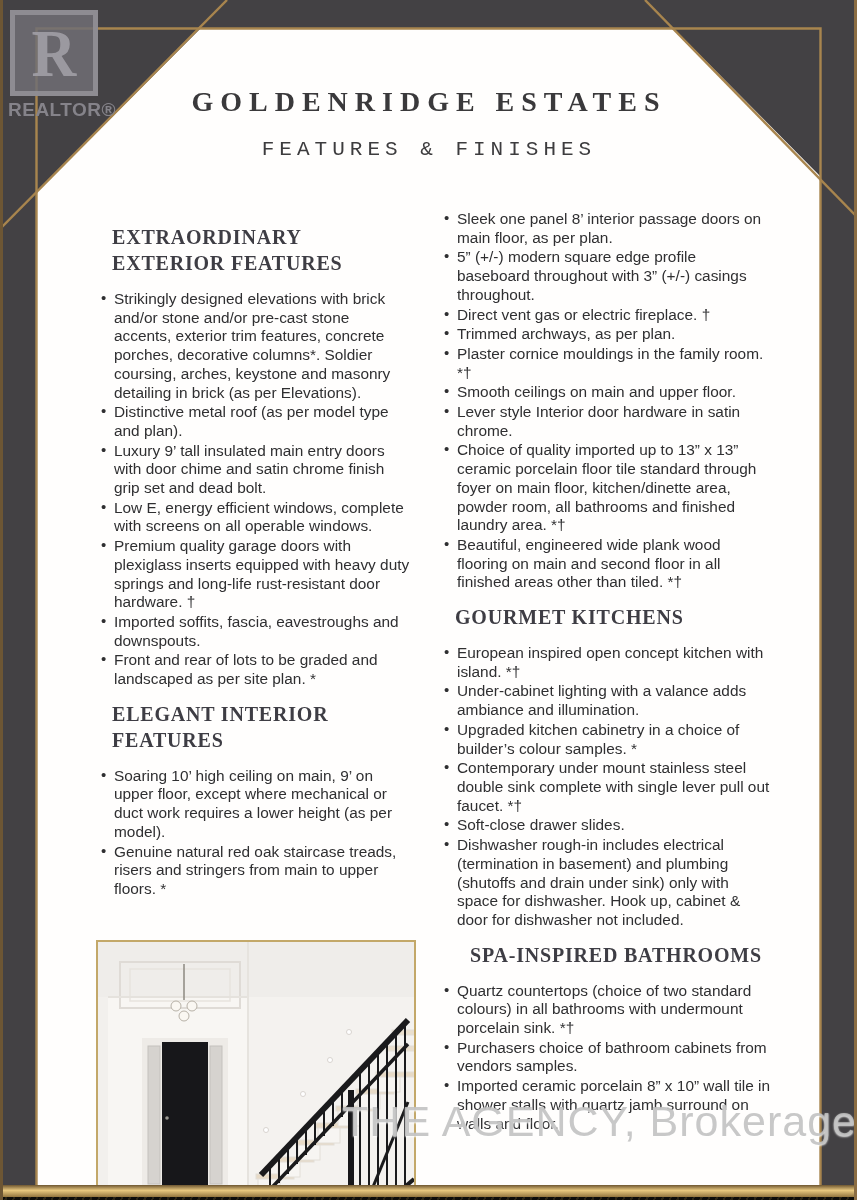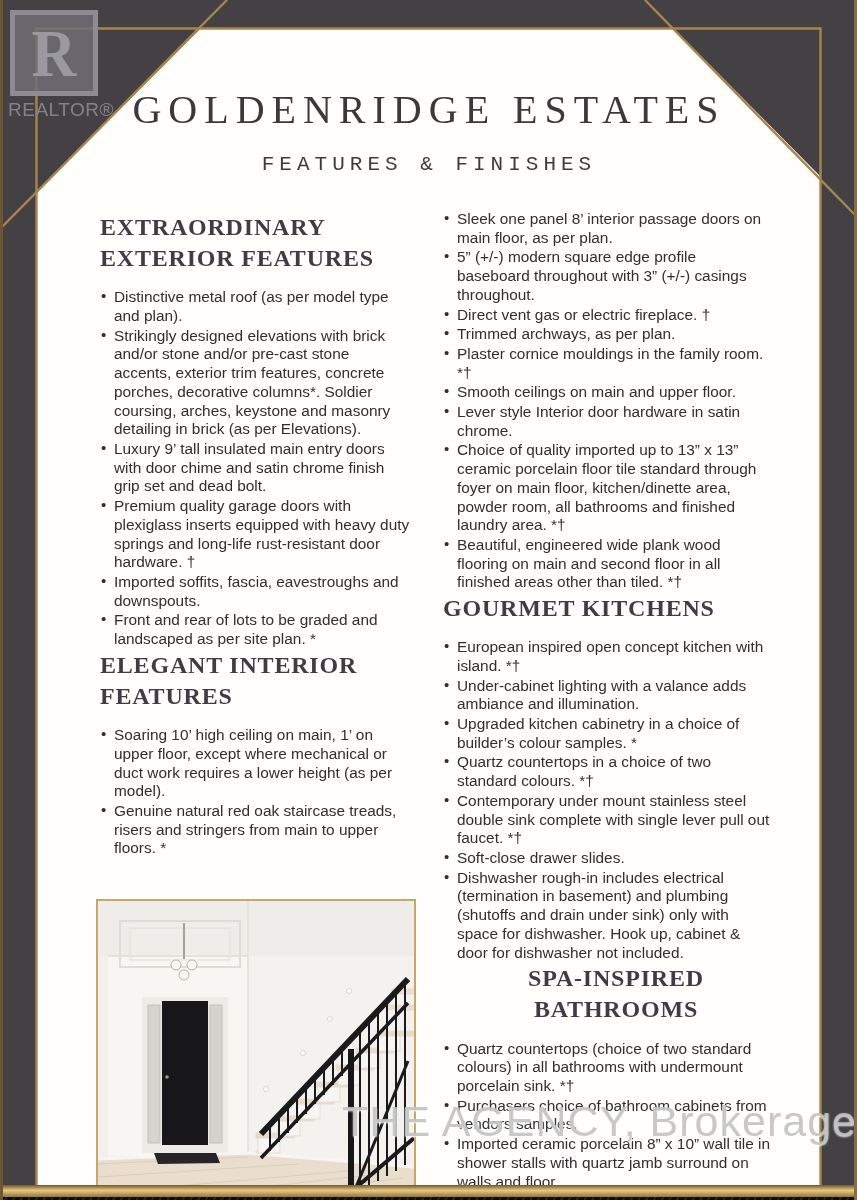--- a/index.html
+++ b/index.html
@@ -36,42 +36,42 @@
     width:78px;height:76px;margin-left:2px;
     background:rgba(112,110,116,.85);
     border:5px solid rgba(146,144,150,.9);
     display:flex;align-items:center;justify-content:center;
   }
   .realtor .r{
     font-family:"Liberation Serif", serif;font-weight:700;font-size:62px;line-height:1;
     color:rgba(158,156,163,.95);transform:scaleY(1.08);
   }
   .realtor .label{
-    margin-top:3px;font-size:19px;font-weight:400;color:#85838a;letter-spacing:.5px;
+    margin-top:3px;font-size:19px;font-weight:700;color:#85838a;letter-spacing:.5px;
     font-family:"Liberation Sans", sans-serif;white-space:nowrap;text-align:center;
   }
 
   
   .titles{position:absolute;left:0;top:57px;width:100%;text-align:center;}
   .title-main{
-    font-family:"Liberation Serif", serif;font-weight:400;font-size:40px;
+    font-family:"Liberation Serif", serif;font-weight:700;font-size:28px;
     letter-spacing:7px;color:#3a393b;
   }
   .title-sub{
     font-family:Liberation Mono, monospace;font-weight:400;font-size:21px;
     letter-spacing:5px;color:#3d3c3e;margin-top:20px;
   }
 
   
   .col{position:absolute;}
   .col-left{left:63px;top:183px;width:326px;}
   .col-right{left:406px;top:181px;width:346px;}
   h2.sec{
-    font-family:"Liberation Serif", serif;font-weight:700;font-size:24px;
-    color:#3e3d44;letter-spacing:.8px;line-height:1.3;margin:0;
+    font-family:"Liberation Serif", serif;font-weight:700;font-size:20px;
+    color:#3e3d44;letter-spacing:.8px;line-height:1.3;margin:12px;
   }
   h2.sec span{display:block;}
   .gap-top{margin-top:27px;}
   .gap-top-lg{margin-top:30px;text-align:center;}
   ul.feat{list-style:none;margin:14px 0 0 0;padding:0 0 0 14px;}
   ul.feat.first{margin-top:0;}
   ul.feat li{
     position:relative;font-size:15.4px;line-height:1.215;color:#2f2f31;
     margin:0 16px 1px 0;
   }
@@ -121,33 +121,34 @@
     <div class="title-main">GOLDENRIDGE ESTATES</div>
     <div class="title-sub">FEATURES &amp; FINISHES</div>
   </div>
 
   <div class="col col-left">
     <h2 class="sec">
       <span>EXTRAORDINARY</span>
       <span>EXTERIOR FEATURES</span>
     </h2>
     <ul class="feat">
+      <li>Strikingly designed elevations with brick and/or stone and/or pre-cast stone accents, exterior trim features, concrete porches, decorative columns*. Soldier coursing, arches, keystone and masonry detailing in brick (as per Elevations).</li>
       <li>Distinctive metal roof (as per model type and plan).</li>
-      <li>Strikingly designed elevations with brick and/or stone and/or pre-cast stone accents, exterior trim features, concrete porches, decorative columns*. Soldier coursing, arches, keystone and masonry detailing in brick (as per Elevations).</li>
       <li>Luxury 9’ tall insulated main entry doors with door chime and satin chrome finish grip set and dead bolt.</li>
+      <li>Low E, energy efficient windows, complete with screens on all operable windows.</li>
       <li>Premium quality garage doors with plexiglass inserts equipped with heavy duty springs and long-life rust-resistant door hardware. †</li>
       <li>Imported soffits, fascia, eavestroughs and downspouts.</li>
       <li>Front and rear of lots to be graded and landscaped as per site plan. *</li>
     </ul>
 
     <h2 class="sec gap-top">
       <span>ELEGANT INTERIOR FEATURES</span>
     </h2>
     <ul class="feat">
-      <li>Soaring 10’ high ceiling on main, 1’ on upper floor, except where mechanical or duct work requires a lower height (as per model).</li>
+      <li>Soaring 10’ high ceiling on main, 9’ on upper floor, except where mechanical or duct work requires a lower height (as per model).</li>
       <li>Genuine natural red oak staircase treads, risers and stringers from main to upper floors. *</li>
     </ul>
 
     <svg class="photo" viewBox="0 0 316 300" aria-hidden="true">
       <rect width="316" height="300" fill="#f2f0ed"></rect>
       <rect x="150" width="166" height="300" fill="#f4f2ef"></rect>
       <rect width="316" height="55" fill="#efedea"></rect>
       <rect x="10" y="55" width="140" height="200" fill="#f8f6f3"></rect>
       <rect x="22" y="20" width="120" height="46" fill="none" stroke="#dfdbd6" stroke-width="2"></rect>
       <rect x="32" y="27" width="100" height="32" fill="none" stroke="#e7e3de" stroke-width="1.5"></rect>
@@ -239,21 +240,20 @@
       <li>Beautiful, engineered wide plank wood flooring on main and second floor in all finished areas other than tiled. *†</li>
     </ul>
 
     <h2 class="sec gap-top">
       <span>GOURMET KITCHENS</span>
     </h2>
     <ul class="feat">
       <li>European inspired open concept kitchen with island. *†</li>
       <li>Under-cabinet lighting with a valance adds ambiance and illumination.</li>
       <li>Upgraded kitchen cabinetry in a choice of builder’s colour samples. *</li>
-      <li>Quartz countertops in a choice of two standard colours. *†</li>
       <li>Contemporary under mount stainless steel double sink complete with single lever pull out faucet. *†</li>
       <li>Soft-close drawer slides.</li>
       <li>Dishwasher rough-in includes electrical (termination in basement) and plumbing (shutoffs and drain under sink) only with space for dishwasher. Hook up, cabinet &amp; door for dishwasher not included.</li>
     </ul>
 
     <h2 class="sec gap-top-lg">
       <span>SPA-INSPIRED BATHROOMS</span>
     </h2>
     <ul class="feat">
       <li>Quartz countertops (choice of two standard colours) in all bathrooms with undermount porcelain sink. *†</li>

